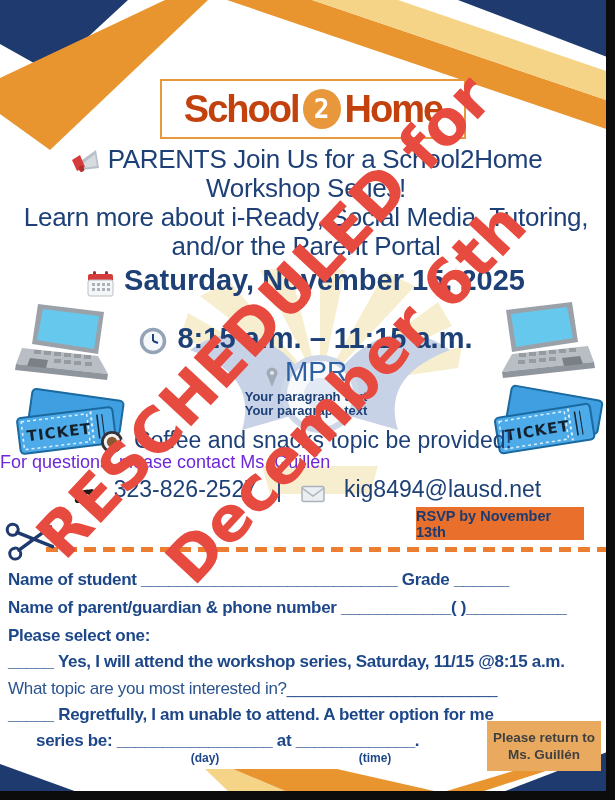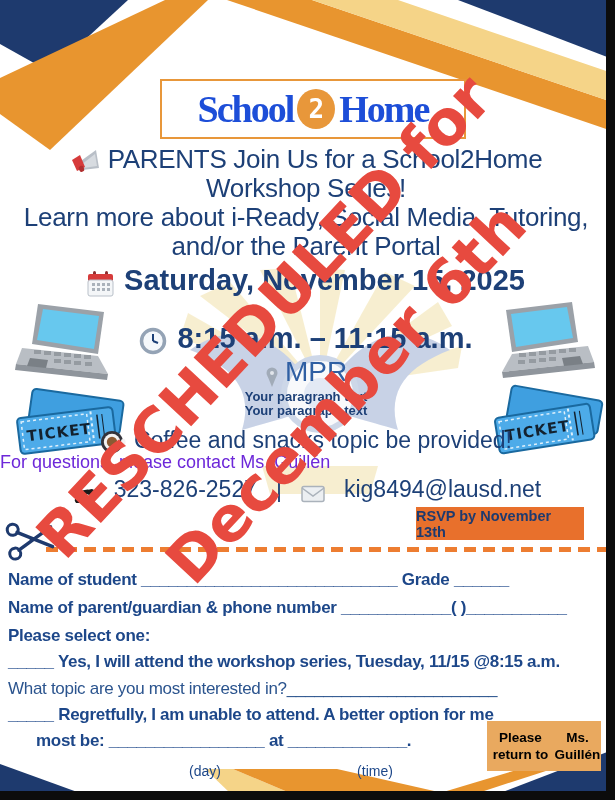--- a/index.html
+++ b/index.html
@@ -4,21 +4,21 @@
 <style>
   html,body{margin:0;padding:0;background:#2b2b2b;}
   #page{position:relative;width:615px;height:800px;background:#ffffff;overflow:hidden;
         font-family:"Liberation Sans","DejaVu Sans",sans-serif;}
   .abs{position:absolute;}
   svg{display:block;}
 
   
   .logo-box{left:160px;top:79px;width:302px;height:56px;border:2px solid #e8973a;background:#fff;
             display:flex;align-items:center;justify-content:center;gap:4px;z-index:10;}
-  .logo-word{font-family:Liberation Serif, serif;font-size:38px;font-weight:600;color:#1d4ed8;letter-spacing:-2px;}
+  .logo-word{font-family:Liberation Sans, sans-serif;font-size:38px;font-weight:600;color:#c2410c;letter-spacing:-2px;}
   .logo-badge{width:38px;height:40px;border-radius:50%;background:#e8973a;color:#fff;
               font-family:"DejaVu Sans Mono",monospace;font-weight:700;font-size:26px;
               display:flex;align-items:center;justify-content:center;}
 
   
   .headline{left:0;top:145px;width:612px;text-align:center;color:#1d4077;font-size:26px;
             line-height:29px;z-index:10;letter-spacing:-0.3px;}
   .h-row{display:flex;align-items:center;justify-content:center;gap:8px;white-space:nowrap;}
 
   
@@ -40,26 +40,26 @@
   .dash-line{left:46px;top:547px;width:566px;height:5px;z-index:10;
              background:repeating-linear-gradient(90deg,#ed7d31 0 12px,transparent 12px 19px);}
   .scissors{left:6px;top:516px;z-index:11;transform:rotate(-6deg);}
 
   
   .form-line{left:8px;white-space:nowrap;font-size:17px;font-weight:700;color:#1d4789;
              letter-spacing:-0.3px;z-index:10;}
   .f-student{top:570px;} .f-parent{top:598px;} .f-select{top:626px;}
   .f-yes{top:652px;} .f-topic{top:679px;font-weight:400;color:#2b548e;}
   .f-regret{top:705px;} .f-would{top:731px;left:36px;}
-  .f-sub{font-size:14px;font-weight:400;color:#1d4789;text-align:center;z-index:10;margin-top:12px;}
+  .f-sub{font-size:12px;font-weight:700;color:#1d4789;text-align:center;z-index:10;}
   .f-day{left:150px;top:751px;width:110px;} .f-time{left:320px;top:751px;width:110px;}
 
   .return-badge{left:487px;top:721px;width:114px;height:50px;background:#e9a95f;z-index:10;
-                display:flex;align-items:center;justify-content:center;
-                color:#000000;font-weight:700;font-size:13.5px;line-height:17px;text-align:center;}
+                display:flex;flex-direction:column;align-items:center;justify-content:center;
+                color:#404040;font-weight:700;font-size:13.5px;line-height:17px;text-align:center;}
 
   
   .watermark{left:305px;top:355px;transform:translate(-50%,-50%) rotate(-47deg);
              font-family:"DejaVu Sans",sans-serif;font-weight:700;font-size:62px;line-height:1.8;
              color:#e74a3f;text-align:center;white-space:nowrap;z-index:40;}
 
   
   .strip-right{right:0;top:0;width:9px;height:800px;background:#0c0c0c;z-index:50;}
   .strip-bottom{left:0;top:791px;width:615px;height:9px;background:#0c0c0c;z-index:50;}
 
@@ -271,24 +271,24 @@
     <circle cx="8" cy="36" r="5.5" fill="none" stroke="#1e3a6e" stroke-width="3"></circle>
     <line x1="12" y1="15" x2="46" y2="33" stroke="#1e3a6e" stroke-width="3.4" stroke-linecap="round"></line>
     <line x1="12" y1="33" x2="46" y2="13" stroke="#1e3a6e" stroke-width="3.4" stroke-linecap="round"></line>
     <circle cx="26" cy="23.5" r="2.2" fill="#1e3a6e"></circle>
   </svg>
   <div class="abs dash-line"></div>
 
   <div class="abs form-line f-student">Name of student ____________________________ Grade ______</div>
   <div class="abs form-line f-parent">Name of parent/guardian &amp; phone number ____________(     )___________</div>
   <div class="abs form-line f-select">Please select one:</div>
-  <div class="abs form-line f-yes">_____ Yes, I will attend the workshop series, Tuesday, 11/15 @8:15 a.m.</div>
+  <div class="abs form-line f-yes">_____ Yes, I will attend the workshop series, Saturday, 11/15 @8:15 a.m.</div>
   <div class="abs form-line f-topic">What topic are you most interested in?_______________________</div>
   <div class="abs form-line f-regret">_____ Regretfully, I am unable to attend. A better option for me</div>
-  <div class="abs form-line f-would">most be: _________________ at _____________.</div>
+  <div class="abs form-line f-would">series be: _________________ at _____________.</div>
   <div class="abs f-sub f-day">(day)</div>
   <div class="abs f-sub f-time">(time)</div>
 
   <div class="abs return-badge">
     <div>Please return to</div>
     <div>Ms. Guillén</div>
   </div>
 
   <div class="abs watermark">
     <div>RESCHEDULED for</div>

